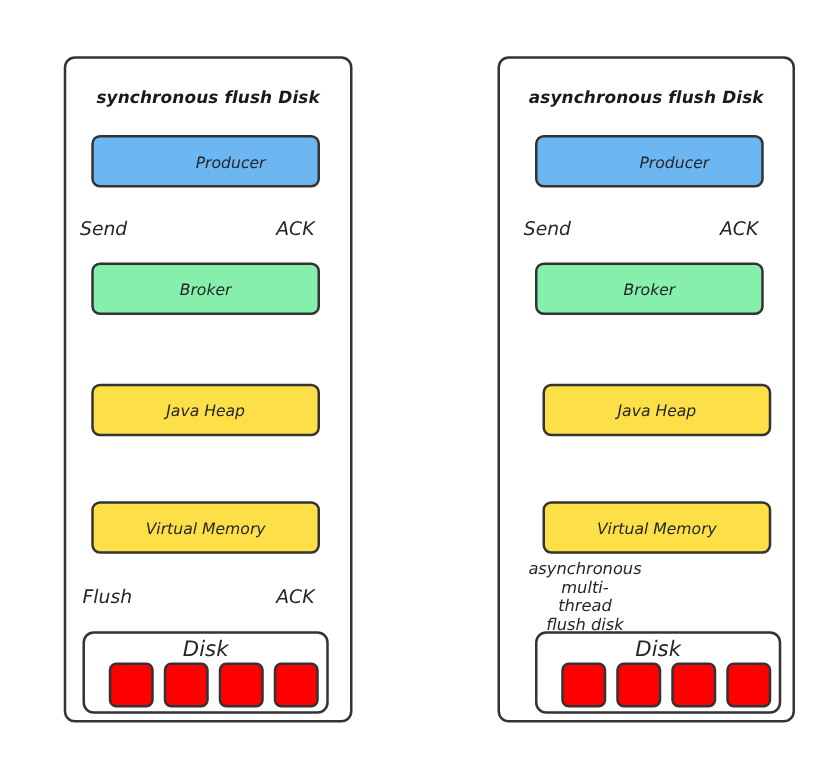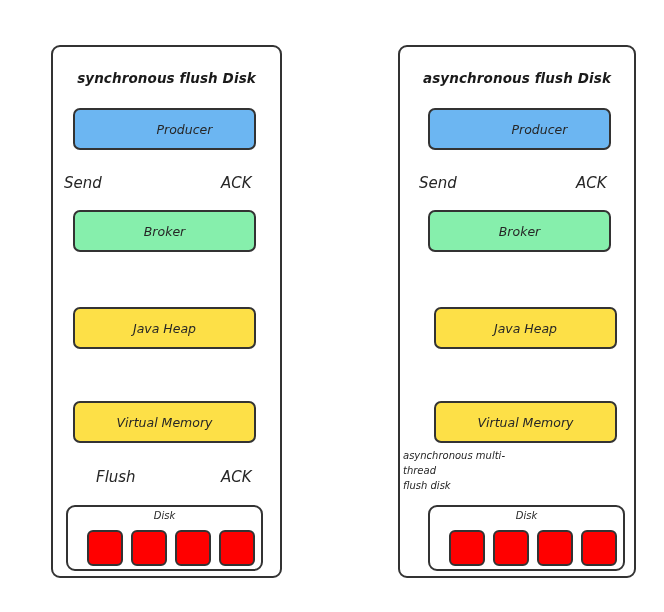--- a/index.html
+++ b/index.html
@@ -56,41 +56,41 @@
     box-sizing: border-box;
     border: 2px solid #333333;
     border-radius: 9px;
     background: #ffffff;
   }
   .disk-label {
     position: absolute;
     left: 0; right: 0;
     top: 3px;
     text-align: center;
-    font-size: 10px;
+    font-size: 17px;
     color: #262626;
   }
   .disk-cell {
     position: absolute;
     box-sizing: border-box;
     background: #ff0000;
     border: 2px solid #333333;
     border-radius: 6px;
   }
   .edge-label {
     position: absolute;
     font-size: 15px;
     color: #262626;
     white-space: nowrap;
   }
   .multiline-label {
     position: absolute;
-    font-size: 10px;
-    color: #262626;
-    text-align: left;
+    font-size: 13px;
+    color: #262626;
+    text-align: center;
     line-height: 15px;
   }
   svg.arrows {
     position: absolute;
     left: 0; top: 0;
     width: 664px;
     height: 612px;
     overflow: visible;
     pointer-events: none;
   }
@@ -164,21 +164,21 @@
   <div class="disk-box" style="left:66px; top:505px; width:197px; height:66px;">
     <div class="disk-label">Disk</div>
     <div class="disk-cell" style="left:19px; top:23px; width:36px; height:36px;"></div>
     <div class="disk-cell" style="left:63px; top:23px; width:36px; height:36px;"></div>
     <div class="disk-cell" style="left:107px; top:23px; width:36px; height:36px;"></div>
     <div class="disk-cell" style="left:151px; top:23px; width:36px; height:36px;"></div>
   </div>
 
   <div class="edge-label" style="left:64px; top:174px;">Send</div>
   <div class="edge-label" style="left:221px; top:174px;">ACK</div>
-  <div class="edge-label" style="left:66px; top:468px;margin-left:30px;">Flush</div>
+  <div class="edge-label" style="left:66px; top:468px;">Flush</div>
   <div class="edge-label" style="left:221px; top:468px;">ACK</div>
 
   <div class="panel" style="left:398px; top:45px; width:238px; height:533px;"></div>
 
   <div class="panel-title" style="left:398px; top:70px; width:238px;">asynchronous flush Disk</div>
 
   <div class="node blue" style="left:428px; top:108px; width:183px; height:42px;">
     <span>Producer</span>
   </div>
 

